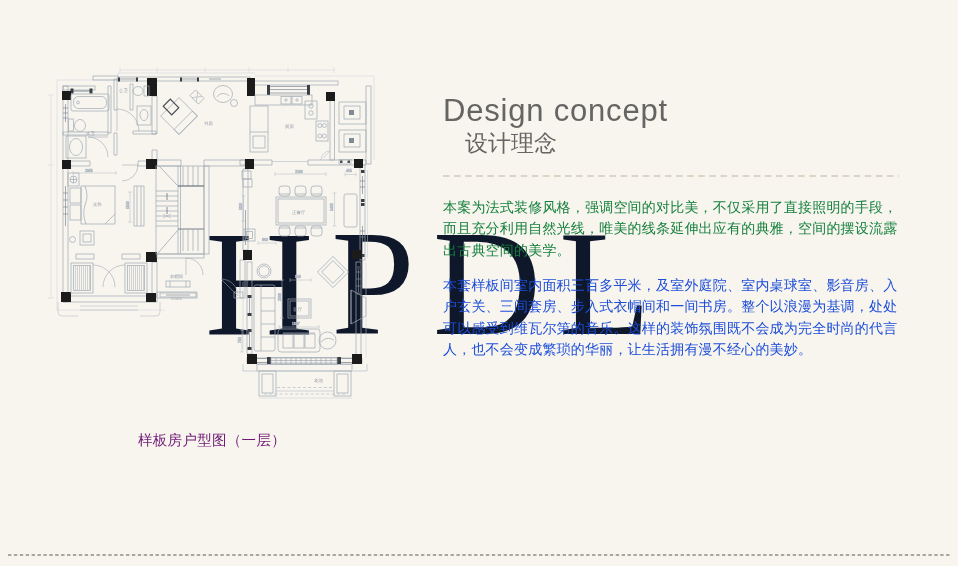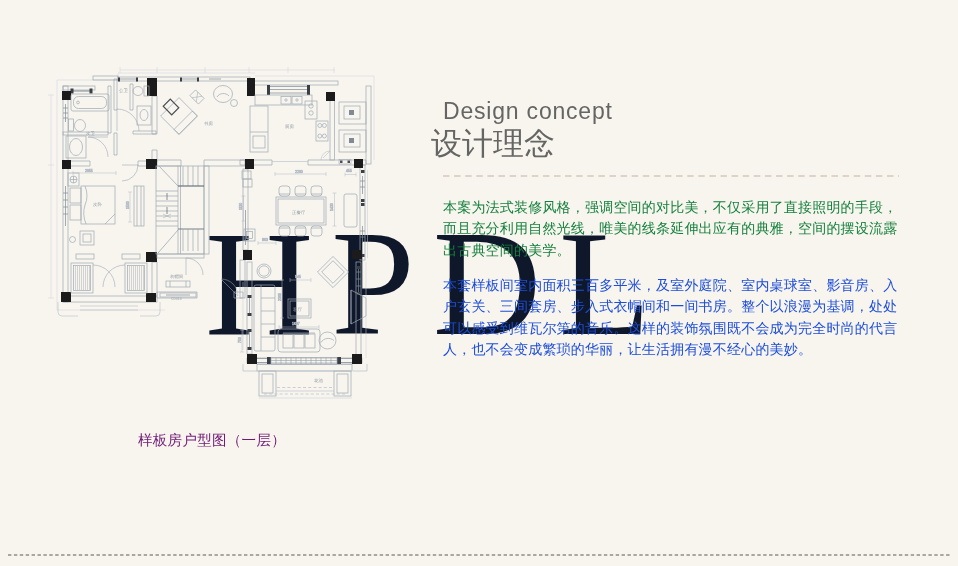--- a/index.html
+++ b/index.html
@@ -442,23 +442,23 @@
 <text x="295" y="277.5">945</text>
 <path d="M279,327 H319 M279,325 v4 M319,325 v4"></path>
 <text x="292" y="324.5">1697</text>
 <path d="M242,330 V352 M240,330 h4 M240,352 h4"></path>
 <text x="238.5" y="343" transform="rotate(-90 239.5 342)">750</text>
 <path d="M282,280 V318 M280,280 h4 M280,318 h4"></path>
 <text x="278.5" y="301" transform="rotate(-90 279.5 300)">2368</text>
 </g>
 </svg>
 
-<div class="abs" style="left:443px;top:99px;font-size:23px;line-height:24px;letter-spacing:0.8px;color:#656563;">Design concept</div>
-
-<div class="abs" style="left:431px;top:131px;font-size:31px;line-height:25px;color:#656563;">设计理念</div>
+<div class="abs" style="left:443px;top:99px;font-size:31px;line-height:24px;letter-spacing:0.8px;color:#656563;">Design concept</div>
+
+<div class="abs" style="left:465px;top:131px;font-size:23px;line-height:25px;color:#656563;">设计理念</div>
 
 <svg class="abs" style="left:443px;top:170px" width="456" height="12" viewBox="0 0 456 12">
     <line x1="0" y1="6" x2="456" y2="6" stroke="#d2c9ba" stroke-width="1.7" stroke-dasharray="6.5 4.6"></line>
   </svg>
 
 <div class="abs" style="left:443px;top:196.6px;width:460px;font-size:14px;line-height:21.5px;letter-spacing:0.2px;color:#15803d;">本案为法式装修风格，强调空间的对比美，不仅采用了直接照明的手段，而且充分利用自然光线，唯美的线条延伸出应有的典雅，空间的摆设流露出古典空间的美学。</div>
 
 <div class="abs" style="left:443px;top:274.6px;width:460px;font-size:14px;line-height:21.5px;letter-spacing:0.2px;color:#1d4ed8;">本套样板间室内面积三百多平米，及室外庭院、室内桌球室、影音房、入户玄关、三间套房、步入式衣帽间和一间书房。整个以浪漫为基调，处处可以感受到维瓦尔第的音乐。这样的装饰氛围既不会成为完全时尚的代言人，也不会变成繁琐的华丽，让生活拥有漫不经心的美妙。</div>
 
 <div class="abs" style="left:138px;top:431px;font-size:14.5px;letter-spacing:0.3px;color:#701a75;">样板房户型图（一层）</div>

